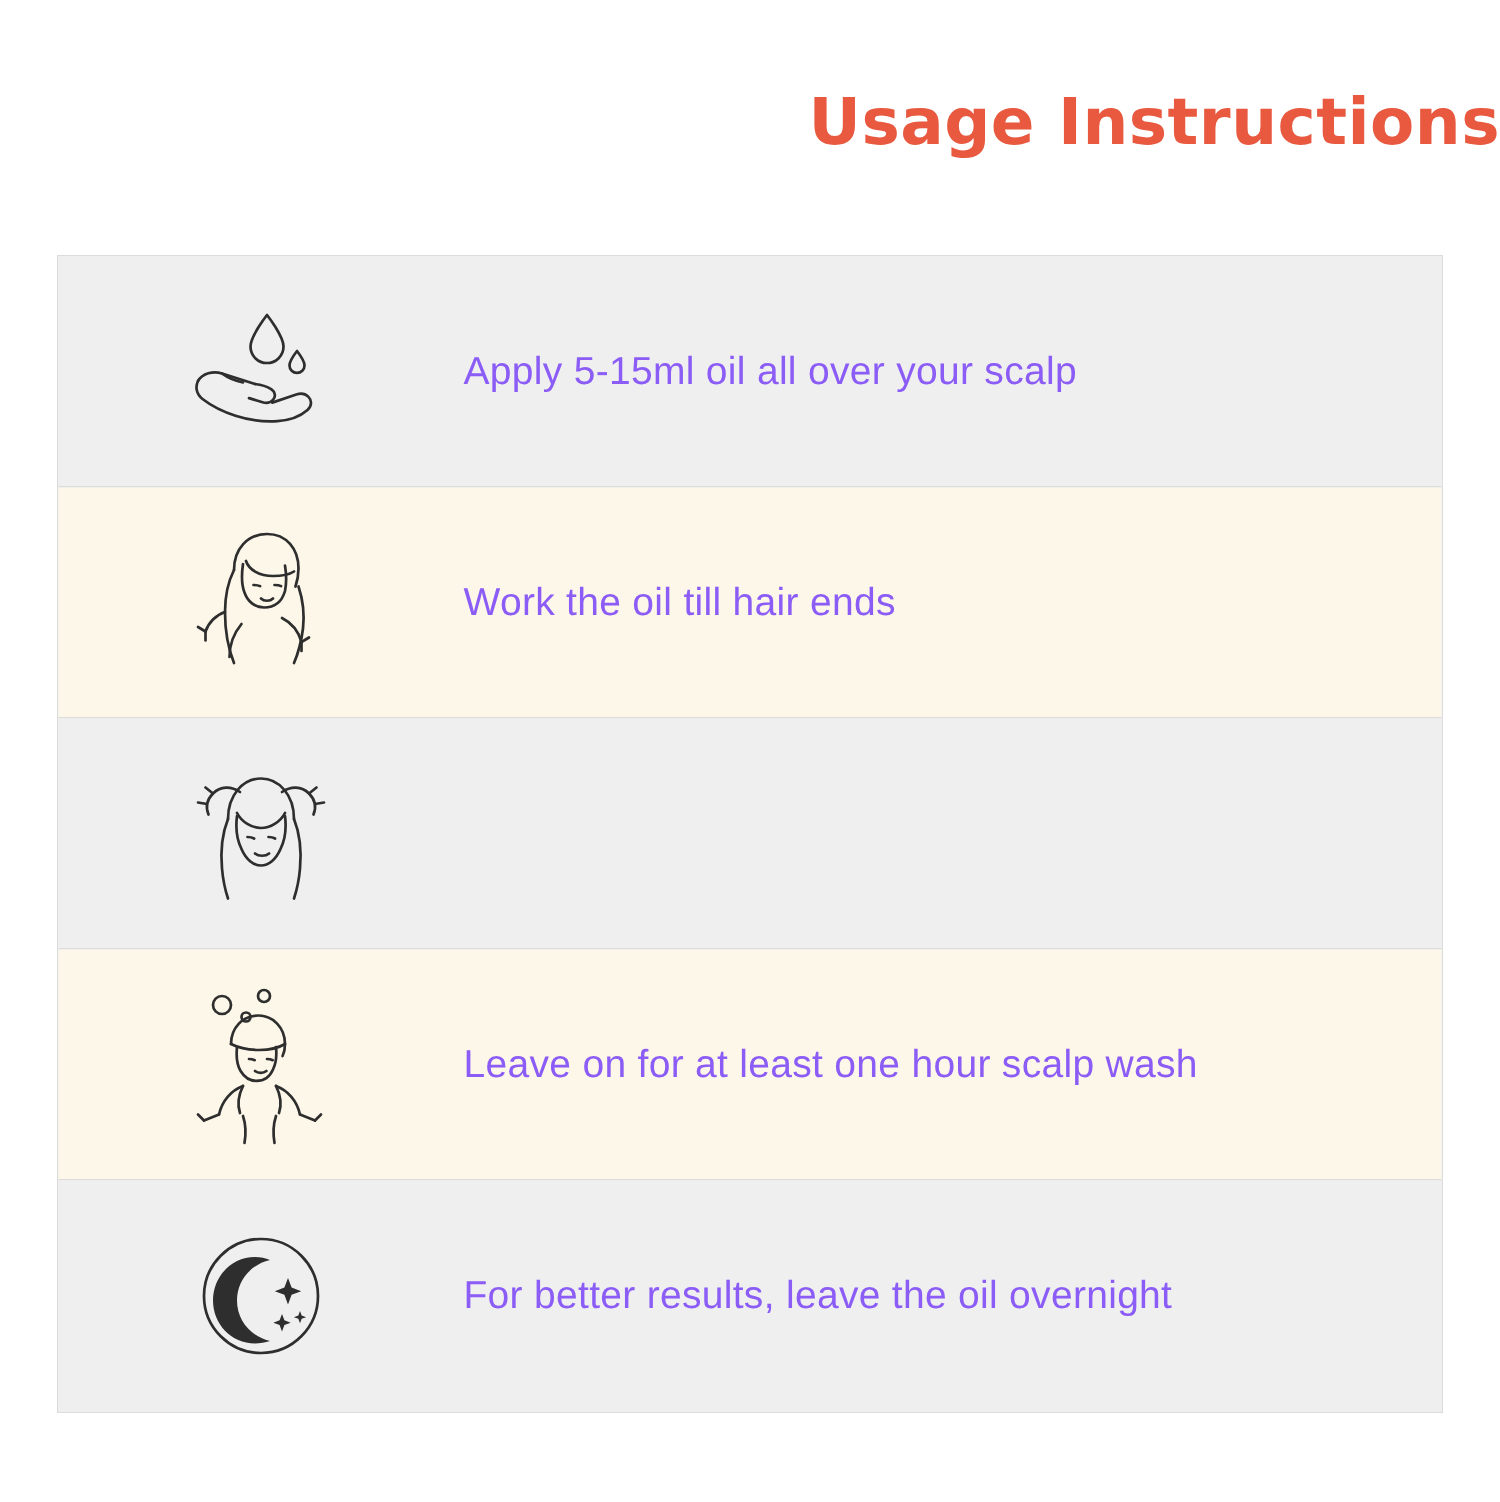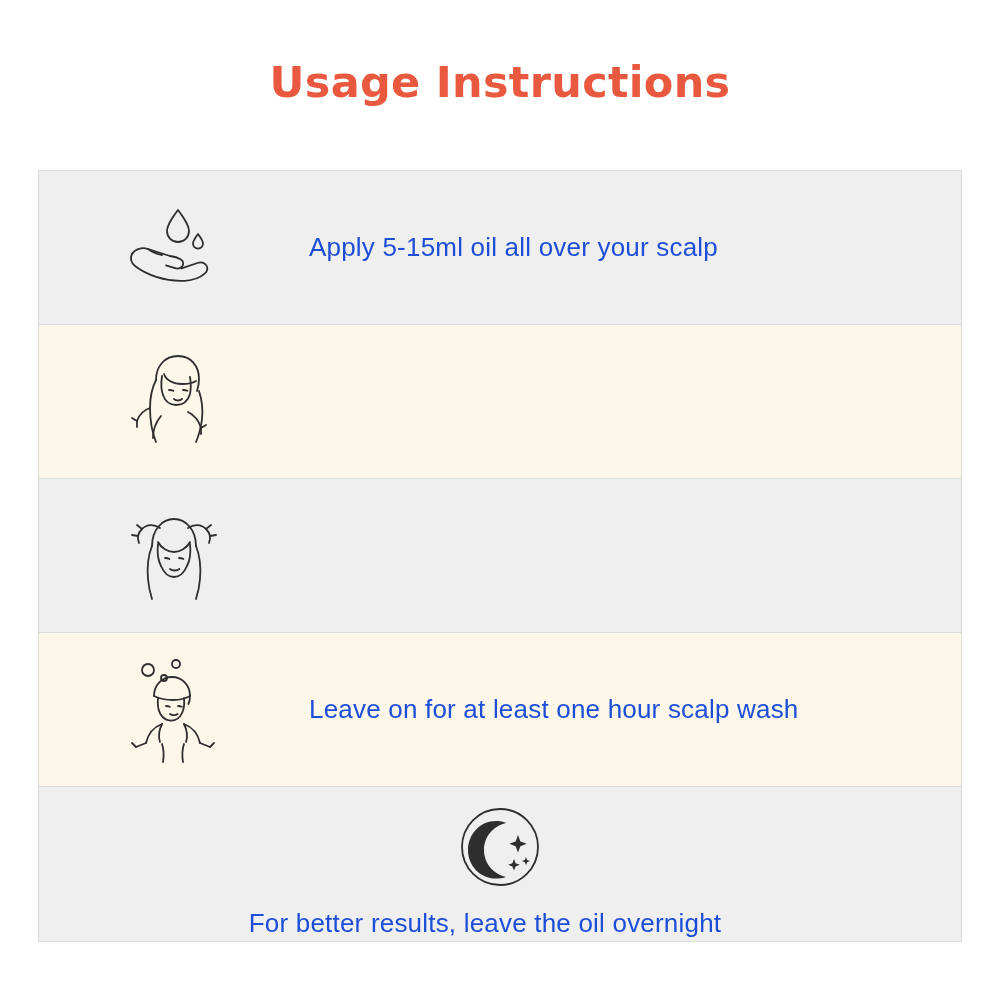--- a/index.html
+++ b/index.html
@@ -18,21 +18,21 @@
     width: 1000px;
     height: 1001px;
     background: #ffffff;
     box-sizing: border-box;
   }
   .title {
     position: absolute;
     top: 57px;
     left: 0;
     width: 1000px;
-    text-align: center;
+    text-align: right;
     color: #e8593f;
     font-size: 43px;
     font-weight: bold;
     letter-spacing: 0.3px;
     font-family: "DejaVu Sans", sans-serif;
   }
   .steps-table {
     position: absolute;
     left: 38px;
     top: 170px;
@@ -42,42 +42,41 @@
   }
   .step-row {
     display: flex;
     align-items: center;
     height: 154px;
     border-bottom: 1px solid #dcdcdc;
     box-sizing: border-box;
   }
   .step-row:last-child {
     border-bottom: none;
-    flex-direction: column;
   }
   .step-row.grey {
     background: #efefef;
   }
   .step-row.cream {
     background: #fdf7e9;
   }
   .icon-cell {
     width: 270px;
     min-width: 270px;
     display: flex;
     align-items: center;
     justify-content: center;
     height: 100%;
   }
   .icon-cell svg {
     display: block;
   }
   .text-cell {
     flex: 1;
-    color: #1d4ed8;
+    color: #8b5cf6;
     font-size: 26px;
     line-height: 1.3;
     letter-spacing: 0.2px;
     padding-right: 30px;
   }
 </style>
 </head>
 <body>
 
 <div class="page">
@@ -117,20 +116,21 @@
             <path d="M30 62c-6 2 -11 7 -13 13"></path>
             <path d="M17 75l-5 -3"></path>
             <path d="M17 75l0 6"></path>
             <path d="M41 70c-5 6 -8 14 -8 22"></path>
             <path name="arm" d="M68 66c6 3 11 9 13 16"></path>
             <path d="M81 82l5 -3"></path>
             <path d="M81 82l0 6"></path>
           </svg>
         </span>
       </div>
+      <div class="text-cell">Work the oil till hair ends</div>
     </div>
 
     <div class="step-row grey">
       <div class="icon-cell">
         <span>
           <svg width="112" height="108" viewBox="0 0 112 108" fill="none" stroke="#2e2e2e" stroke-width="1.8" stroke-linecap="round" stroke-linejoin="round">
             <path d="M34 44c0 -16 10 -27 22 -27s22 11 22 27"></path>
             <path d="M40 40c3 6 10 10 16 10s13 -4 16 -10"></path>
             <path d="M40 42c-1 8 0 16 3 22 3 7 8 11 13 11s10 -4 13 -11c3 -6 4 -14 3 -22"></path>
             <path d="M47 56c1.6 0 3 0.2 4.4 1"></path>

